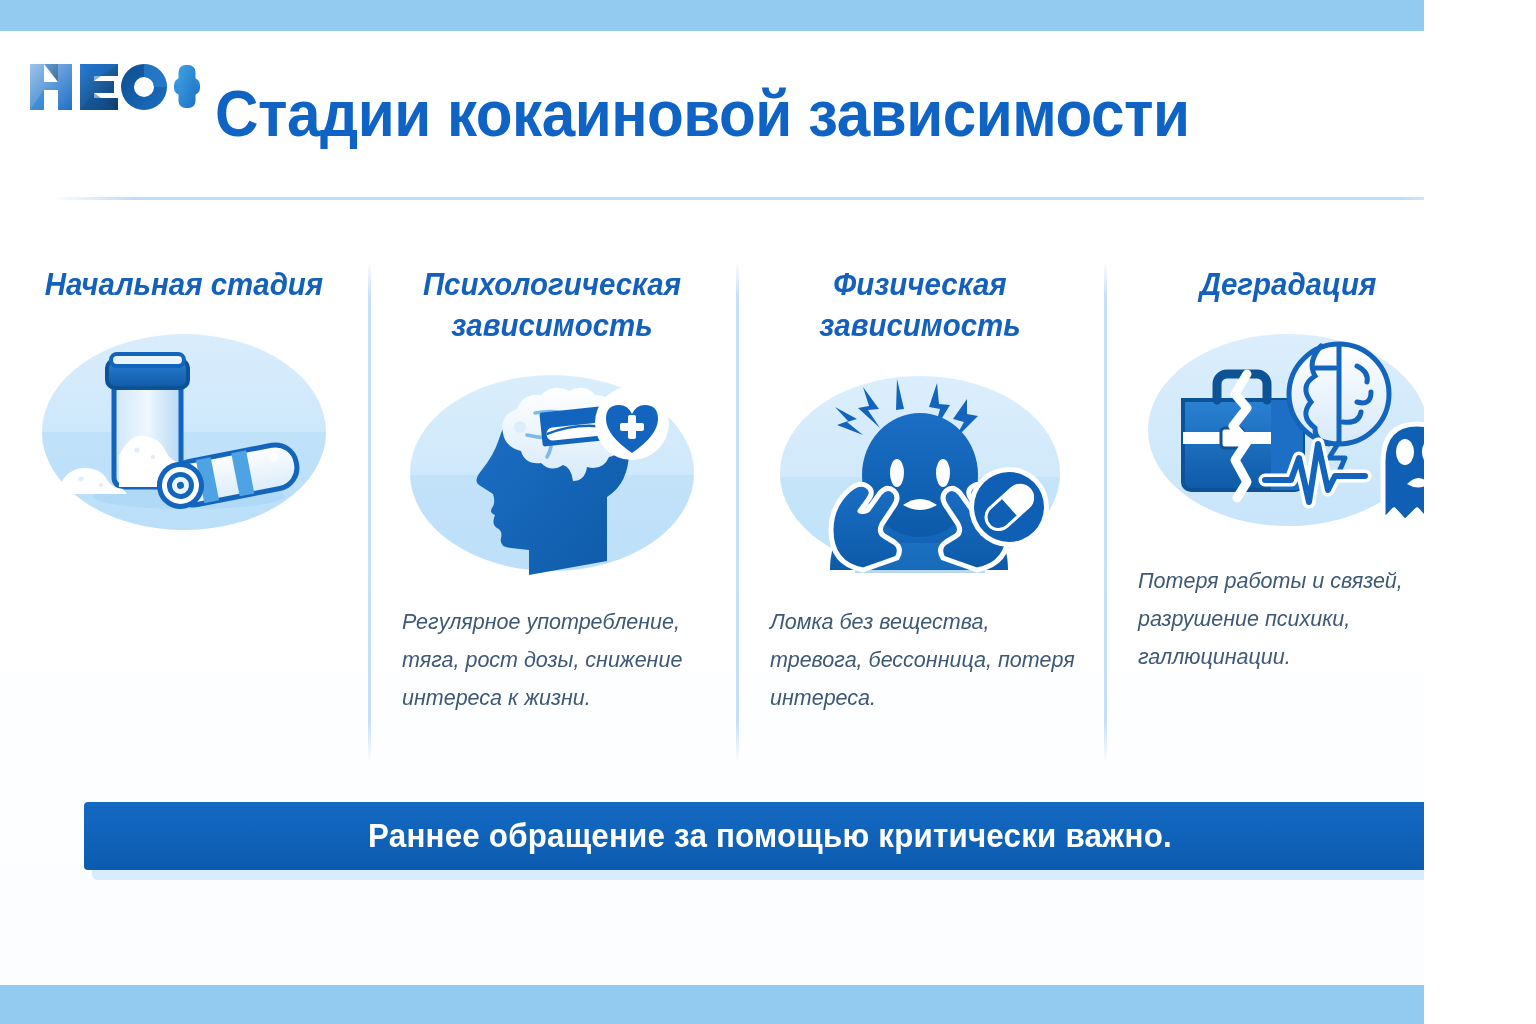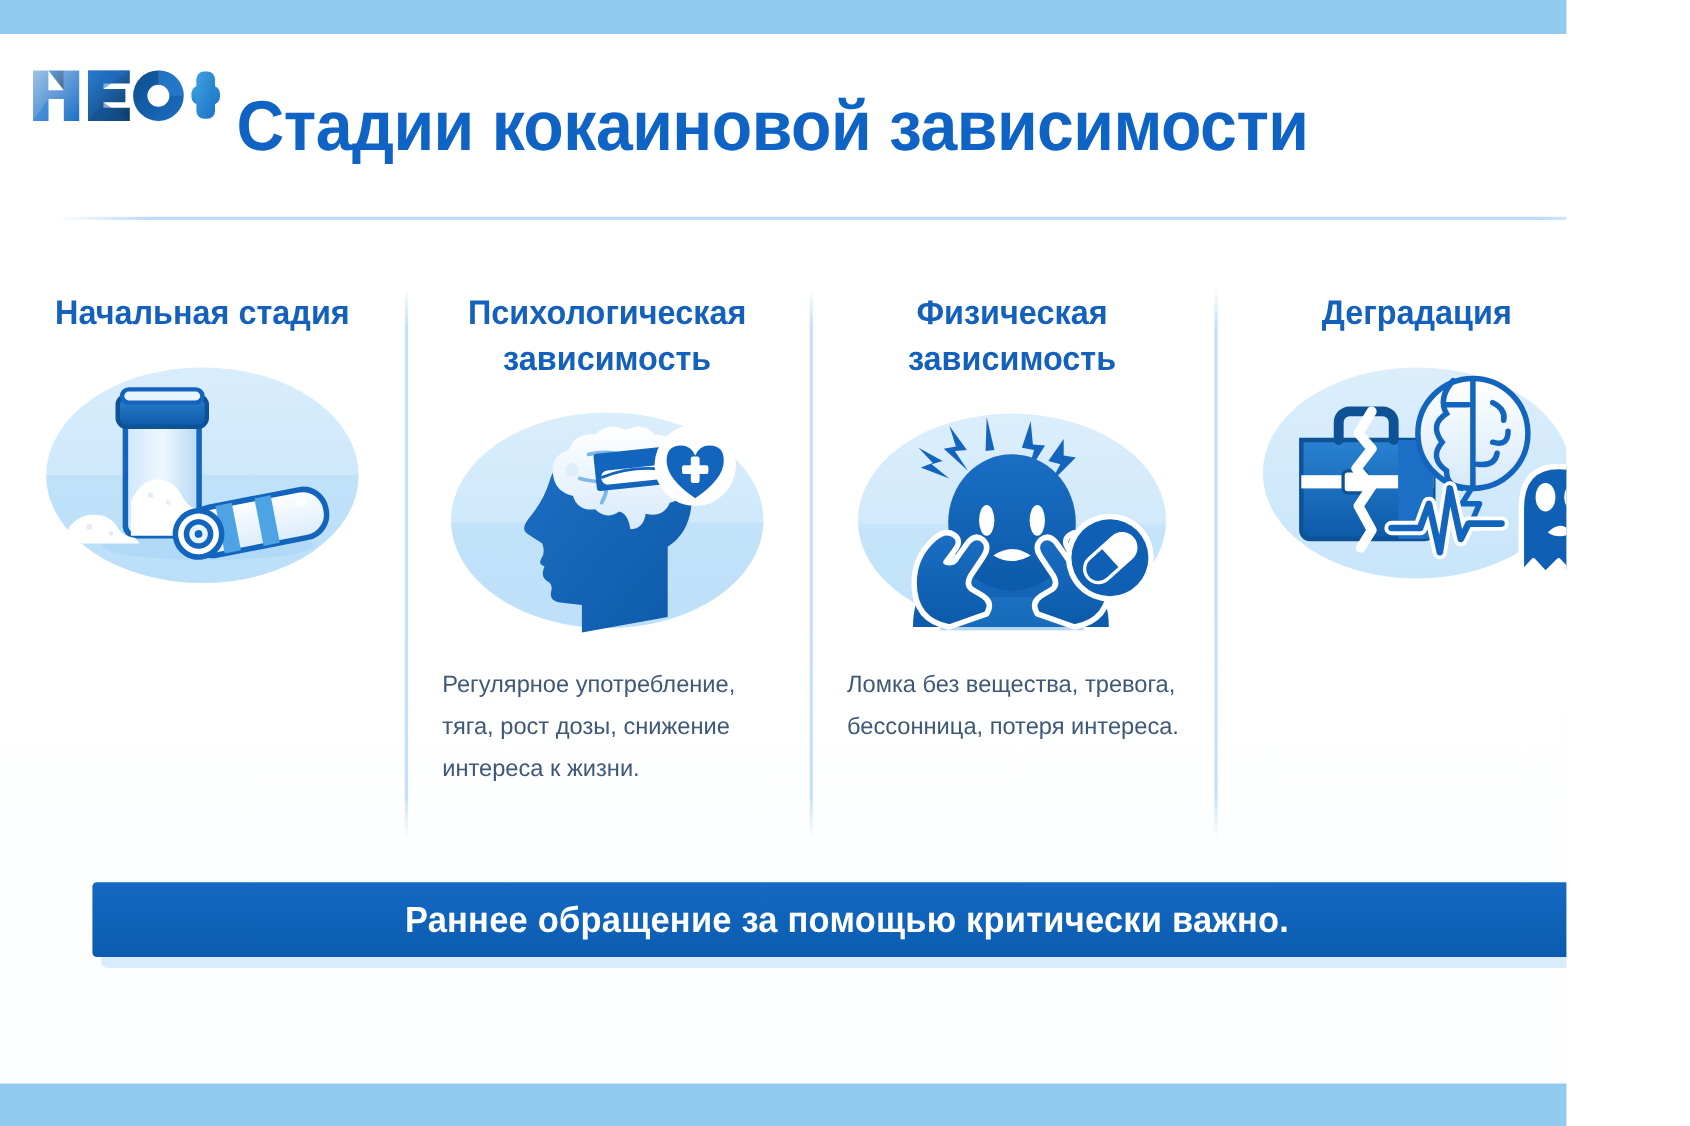--- a/index.html
+++ b/index.html
@@ -84,20 +84,21 @@
     top: 250px;
     width: 1536px;
     height: 520px;
     display: flex;
   }
   .col {
     position: relative;
     width: 368px;
     padding: 0 28px;
     box-sizing: border-box;
+    font-style: italic;
   }
   .col + .col::before {
     content: "";
     position: absolute;
     left: 0;
     top: 12px;
     width: 3px;
     height: 500px;
     background: linear-gradient(180deg, rgba(197,224,247,0) 0%, #c5e0f7 7%, #c5e0f7 92%, rgba(197,224,247,0) 100%);
     border-radius: 2px;
@@ -394,20 +395,21 @@
 
           <path d="M122 156 h26 l8 -22 10 44 9 -58 10 46 7 -14 h30" fill="none" stroke="#ffffff" stroke-width="13" stroke-linejoin="round" stroke-linecap="round"></path>
           <path d="M122 156 h26 l8 -22 10 44 9 -58 10 46 7 -14 h30" fill="none" stroke="#1264bd" stroke-width="6" stroke-linejoin="round" stroke-linecap="round"></path>
 
           <path d="M240 198 v-60 q0 -38 34 -38 q34 0 34 38 v60 l-11 -12 -12 12 -11 -12 -12 12 -11 -12 Z" fill="#0f5fb4" stroke="#ffffff" stroke-width="5" stroke-linejoin="round"></path>
           <ellipse cx="262" cy="128" rx="9" ry="13" fill="#ffffff"></ellipse>
           <ellipse cx="288" cy="128" rx="9" ry="13" fill="#ffffff"></ellipse>
           <path d="M264 160 q12 -12 22 0 q-11 7 -22 0 Z" fill="#ffffff"></path>
         </svg>
       </div>
+      <div class="col-body">Потеря работы и связей, разрушение психики, галлюцинации.</div>
     </div>
 
   </div>
 
   <div class="banner-shadow"></div>
   <div class="banner">
     <div class="banner-text">Раннее обращение за помощью критически важно.</div>
   </div>
 
   <div class="band-bottom"></div>

